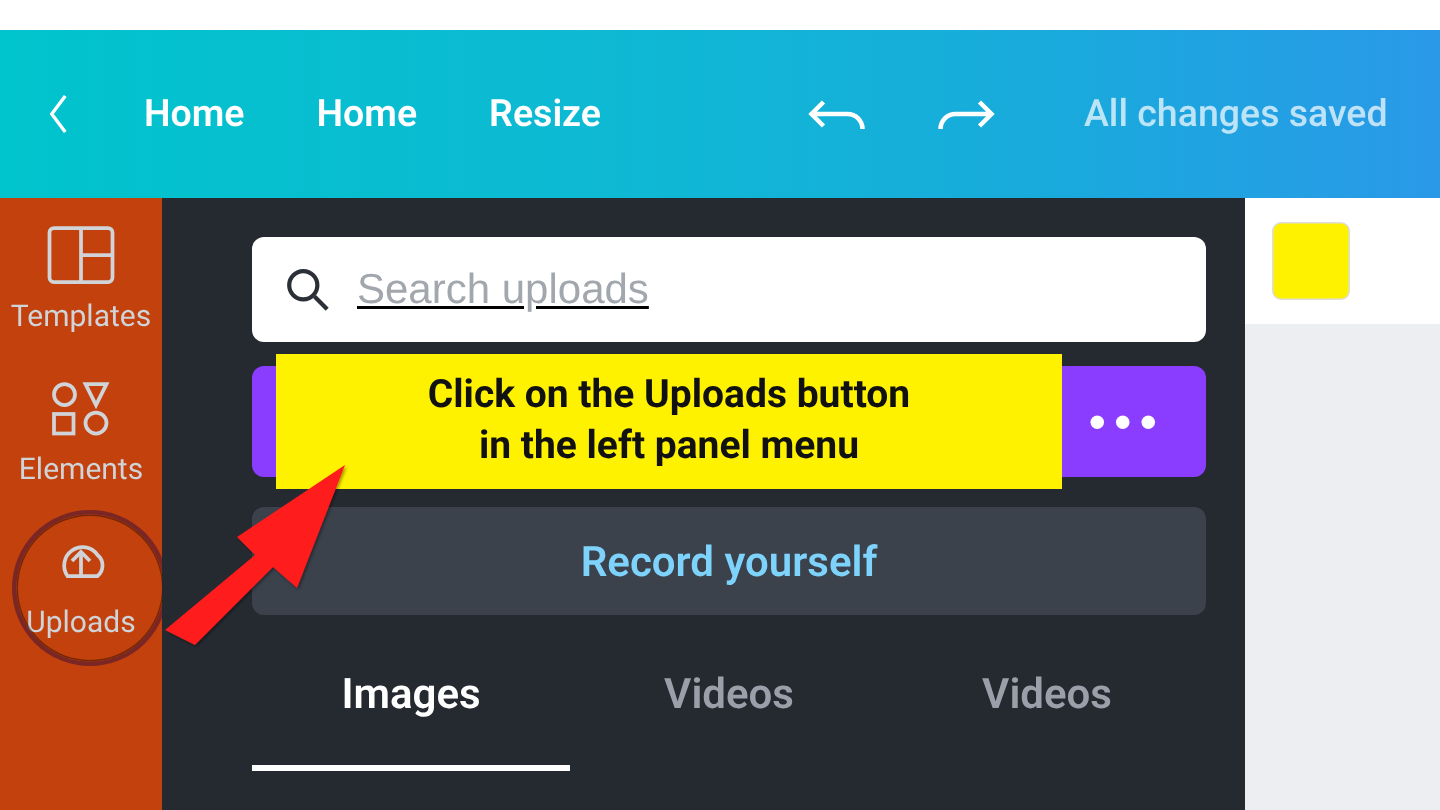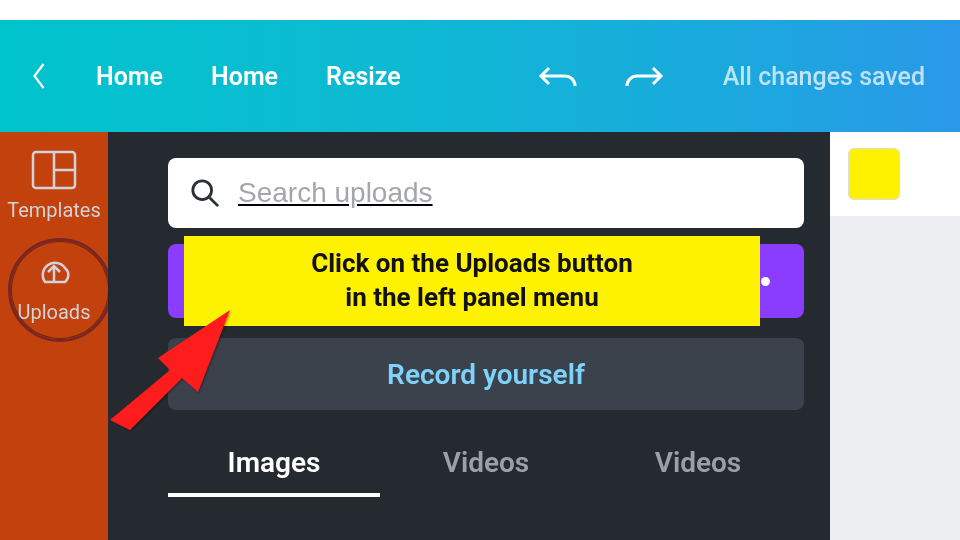--- a/index.html
+++ b/index.html
@@ -86,21 +86,21 @@
   .purple-more {
     width: 112px; background:#8b3dff; height:74px; border-radius:8px;
     display:flex; align-items:center; justify-content:center; gap:8px;
   }
   .purple-more .dot { width:9px; height:9px; background:#fff; border-radius:50%; }
 
   .callout {
     position: absolute;
     top: 104px;
     left: 76px;
-    width: 576px;
+    width: 524px;
     height: 90px;
     background: #fff200;
     display:flex;
     align-items:center;
     justify-content:center;
     text-align:center;
     font-size: 26px;
     font-weight: 700;
     color: #111;
     line-height: 1.3;
@@ -128,21 +128,21 @@
     display:flex;
     width: 636px;
     gap: 0;
   }
   .tab {
     flex:1;
     text-align:center;
     font-size: 28px;
     font-weight:600;
     color:#9aa0a9;
-    padding-bottom: 14px;
+    padding-bottom: 31px;
     cursor:pointer;
   }
   .tab.active { color:#fff; border-bottom: 4px solid #fff; }
 
   .canvas {
     flex:1;
     background:#eceef1;
     position:relative;
   }
   .canvas-top {
@@ -198,20 +198,31 @@
   <div class="left-rail">
     <div class="rail-item">
       <div class="rail-icon">
         <svg viewBox="0 0 46 40">
             <rect x="2" y="2" width="42" height="36" rx="3"></rect>
             <line x1="23" y1="2" x2="23" y2="38"></line>
             <line x1="23" y1="20" x2="44" y2="20"></line>
           </svg>
       </div>
       <span>Templates</span>
+    </div>
+    <div class="rail-item">
+      <div class="rail-icon">
+        <svg viewBox="0 0 46 40">
+            <circle cx="12" cy="11" r="7"></circle>
+            <polygon points="26,4 40,4 33,18"></polygon>
+            <rect x="5" y="24" width="13" height="13"></rect>
+            <circle cx="33" cy="30" r="7"></circle>
+          </svg>
+      </div>
+      <span>Elements</span>
     </div>
     <div class="rail-item selected">
       <div class="ring"></div>
       <div class="rail-icon">
         <svg viewBox="0 0 46 40">
             <path d="M14 30 A12 12 0 1 1 34 16 A9 9 0 0 1 34 30 H14 Z"></path>
             <line x1="23" y1="30" x2="23" y2="14"></line>
             <polyline points="17,20 23,14 29,20"></polyline>
           </svg>
       </div>

